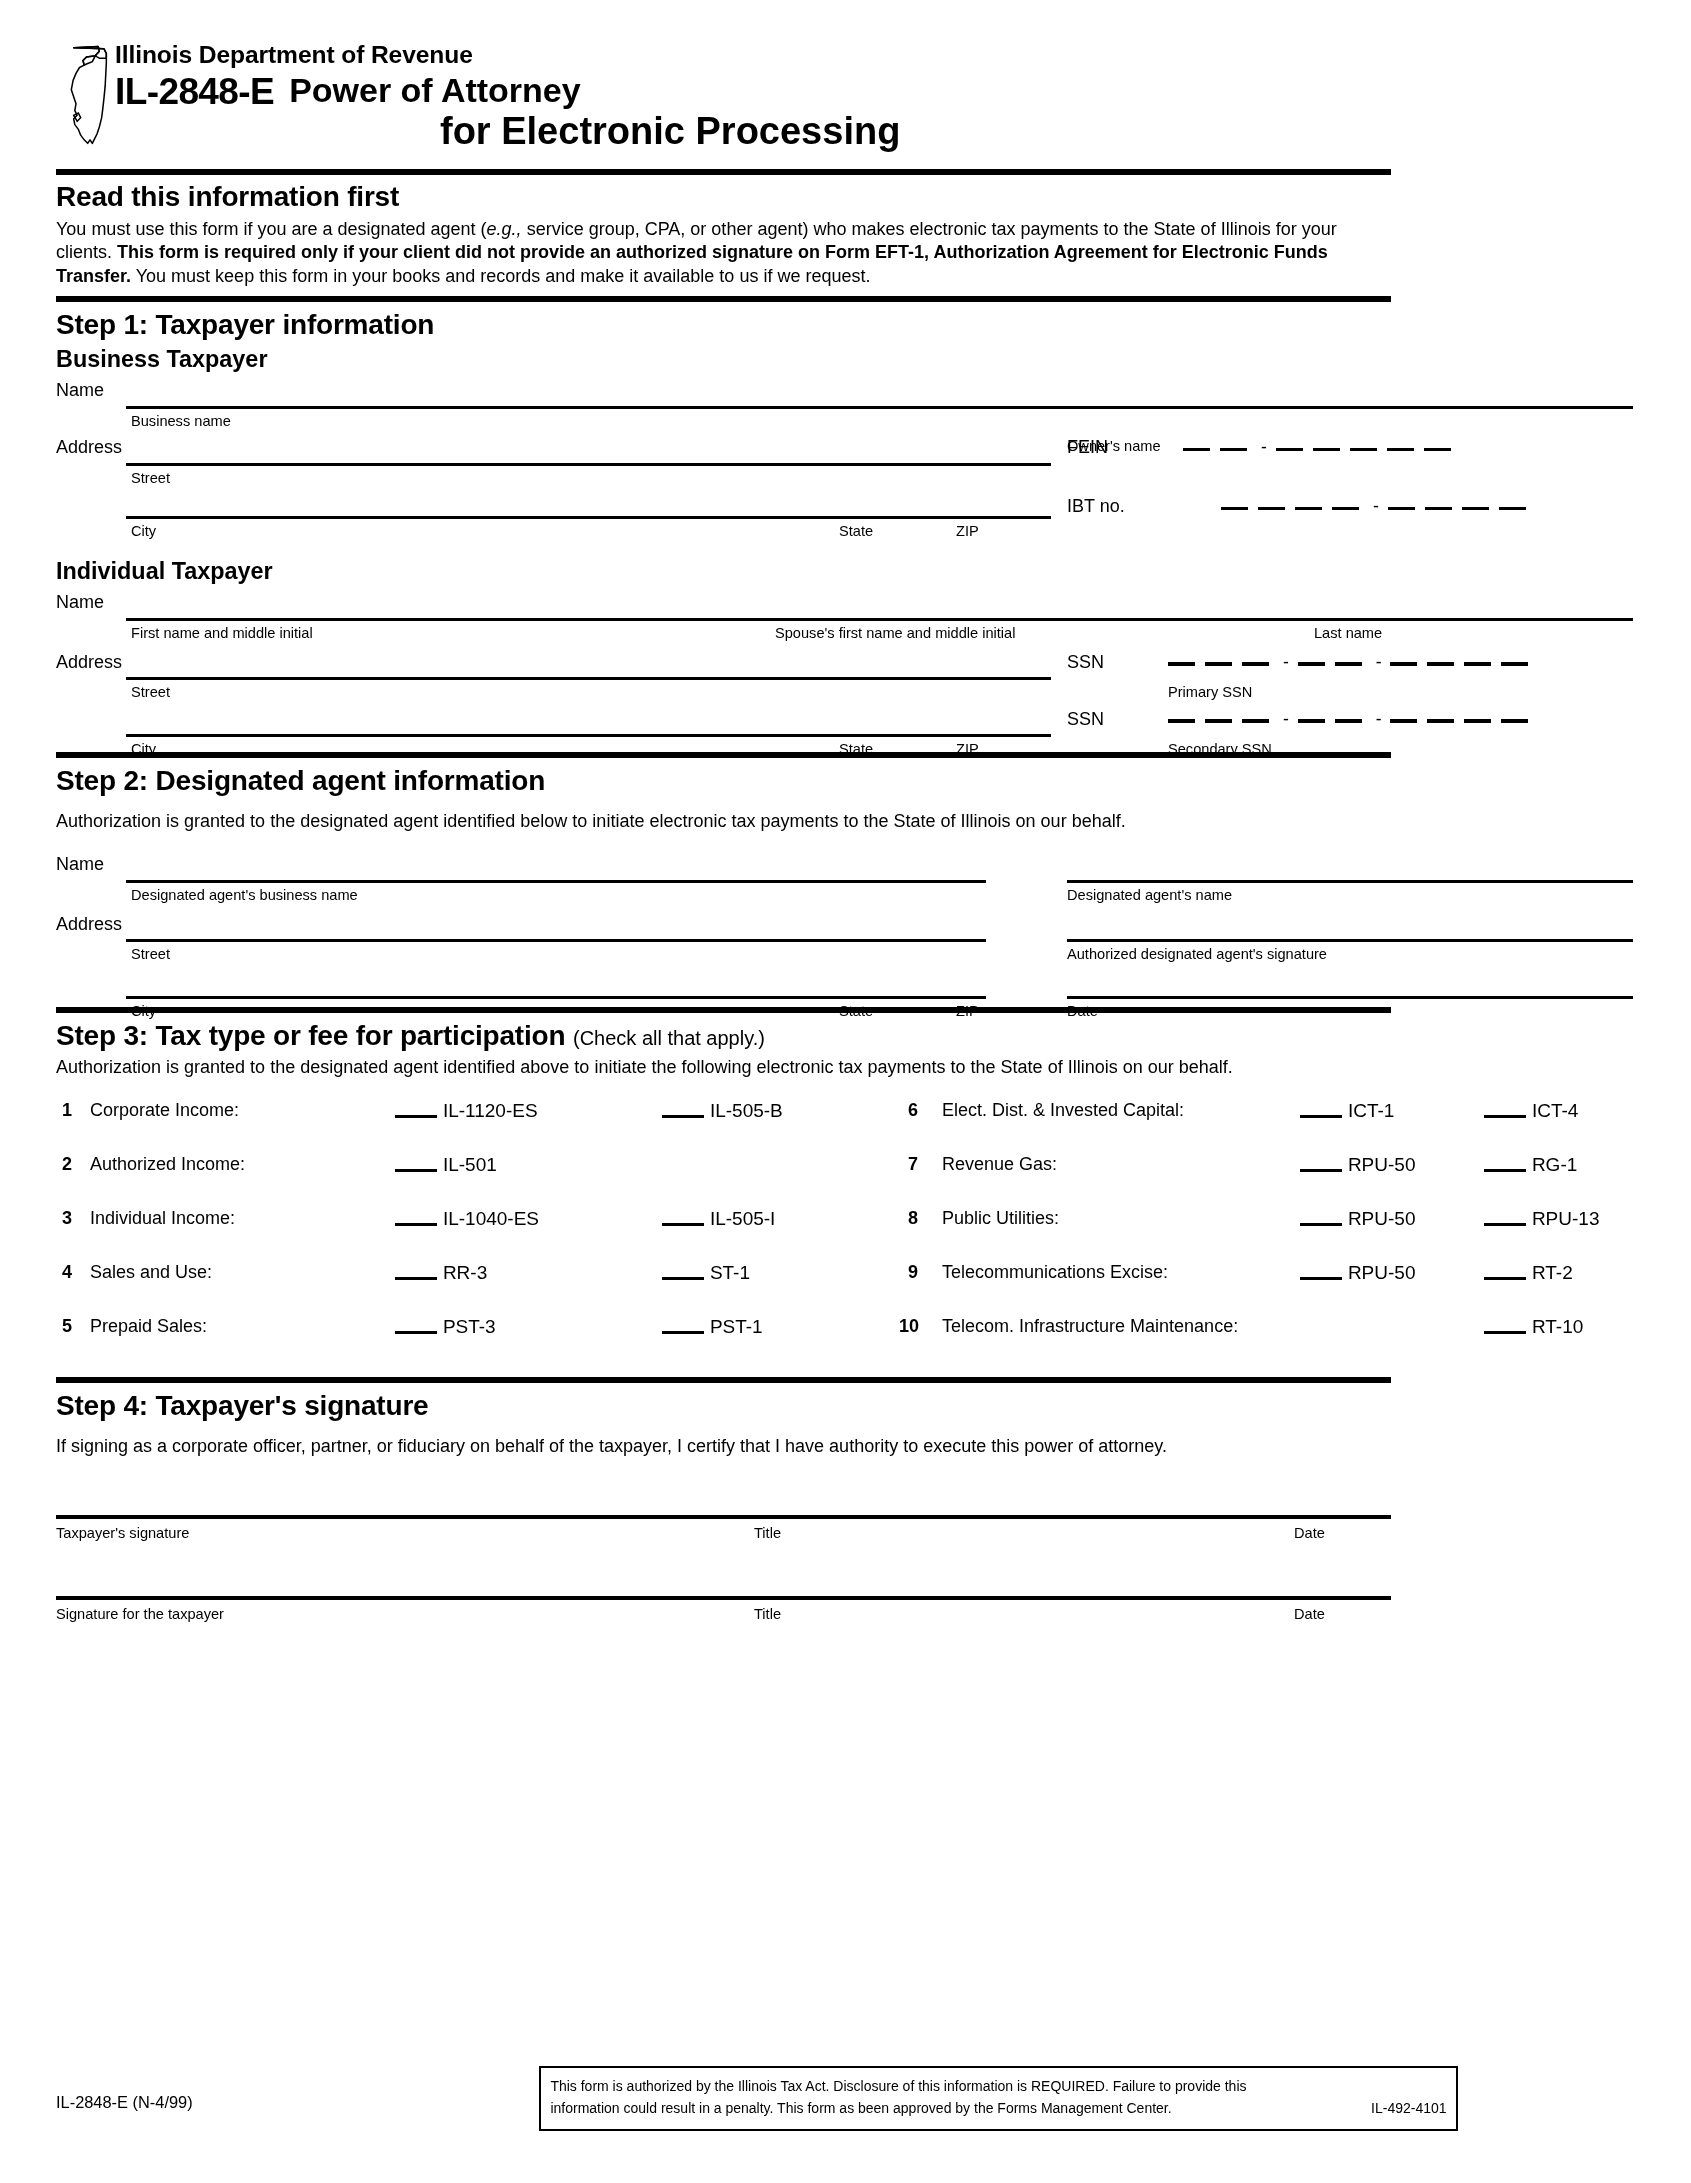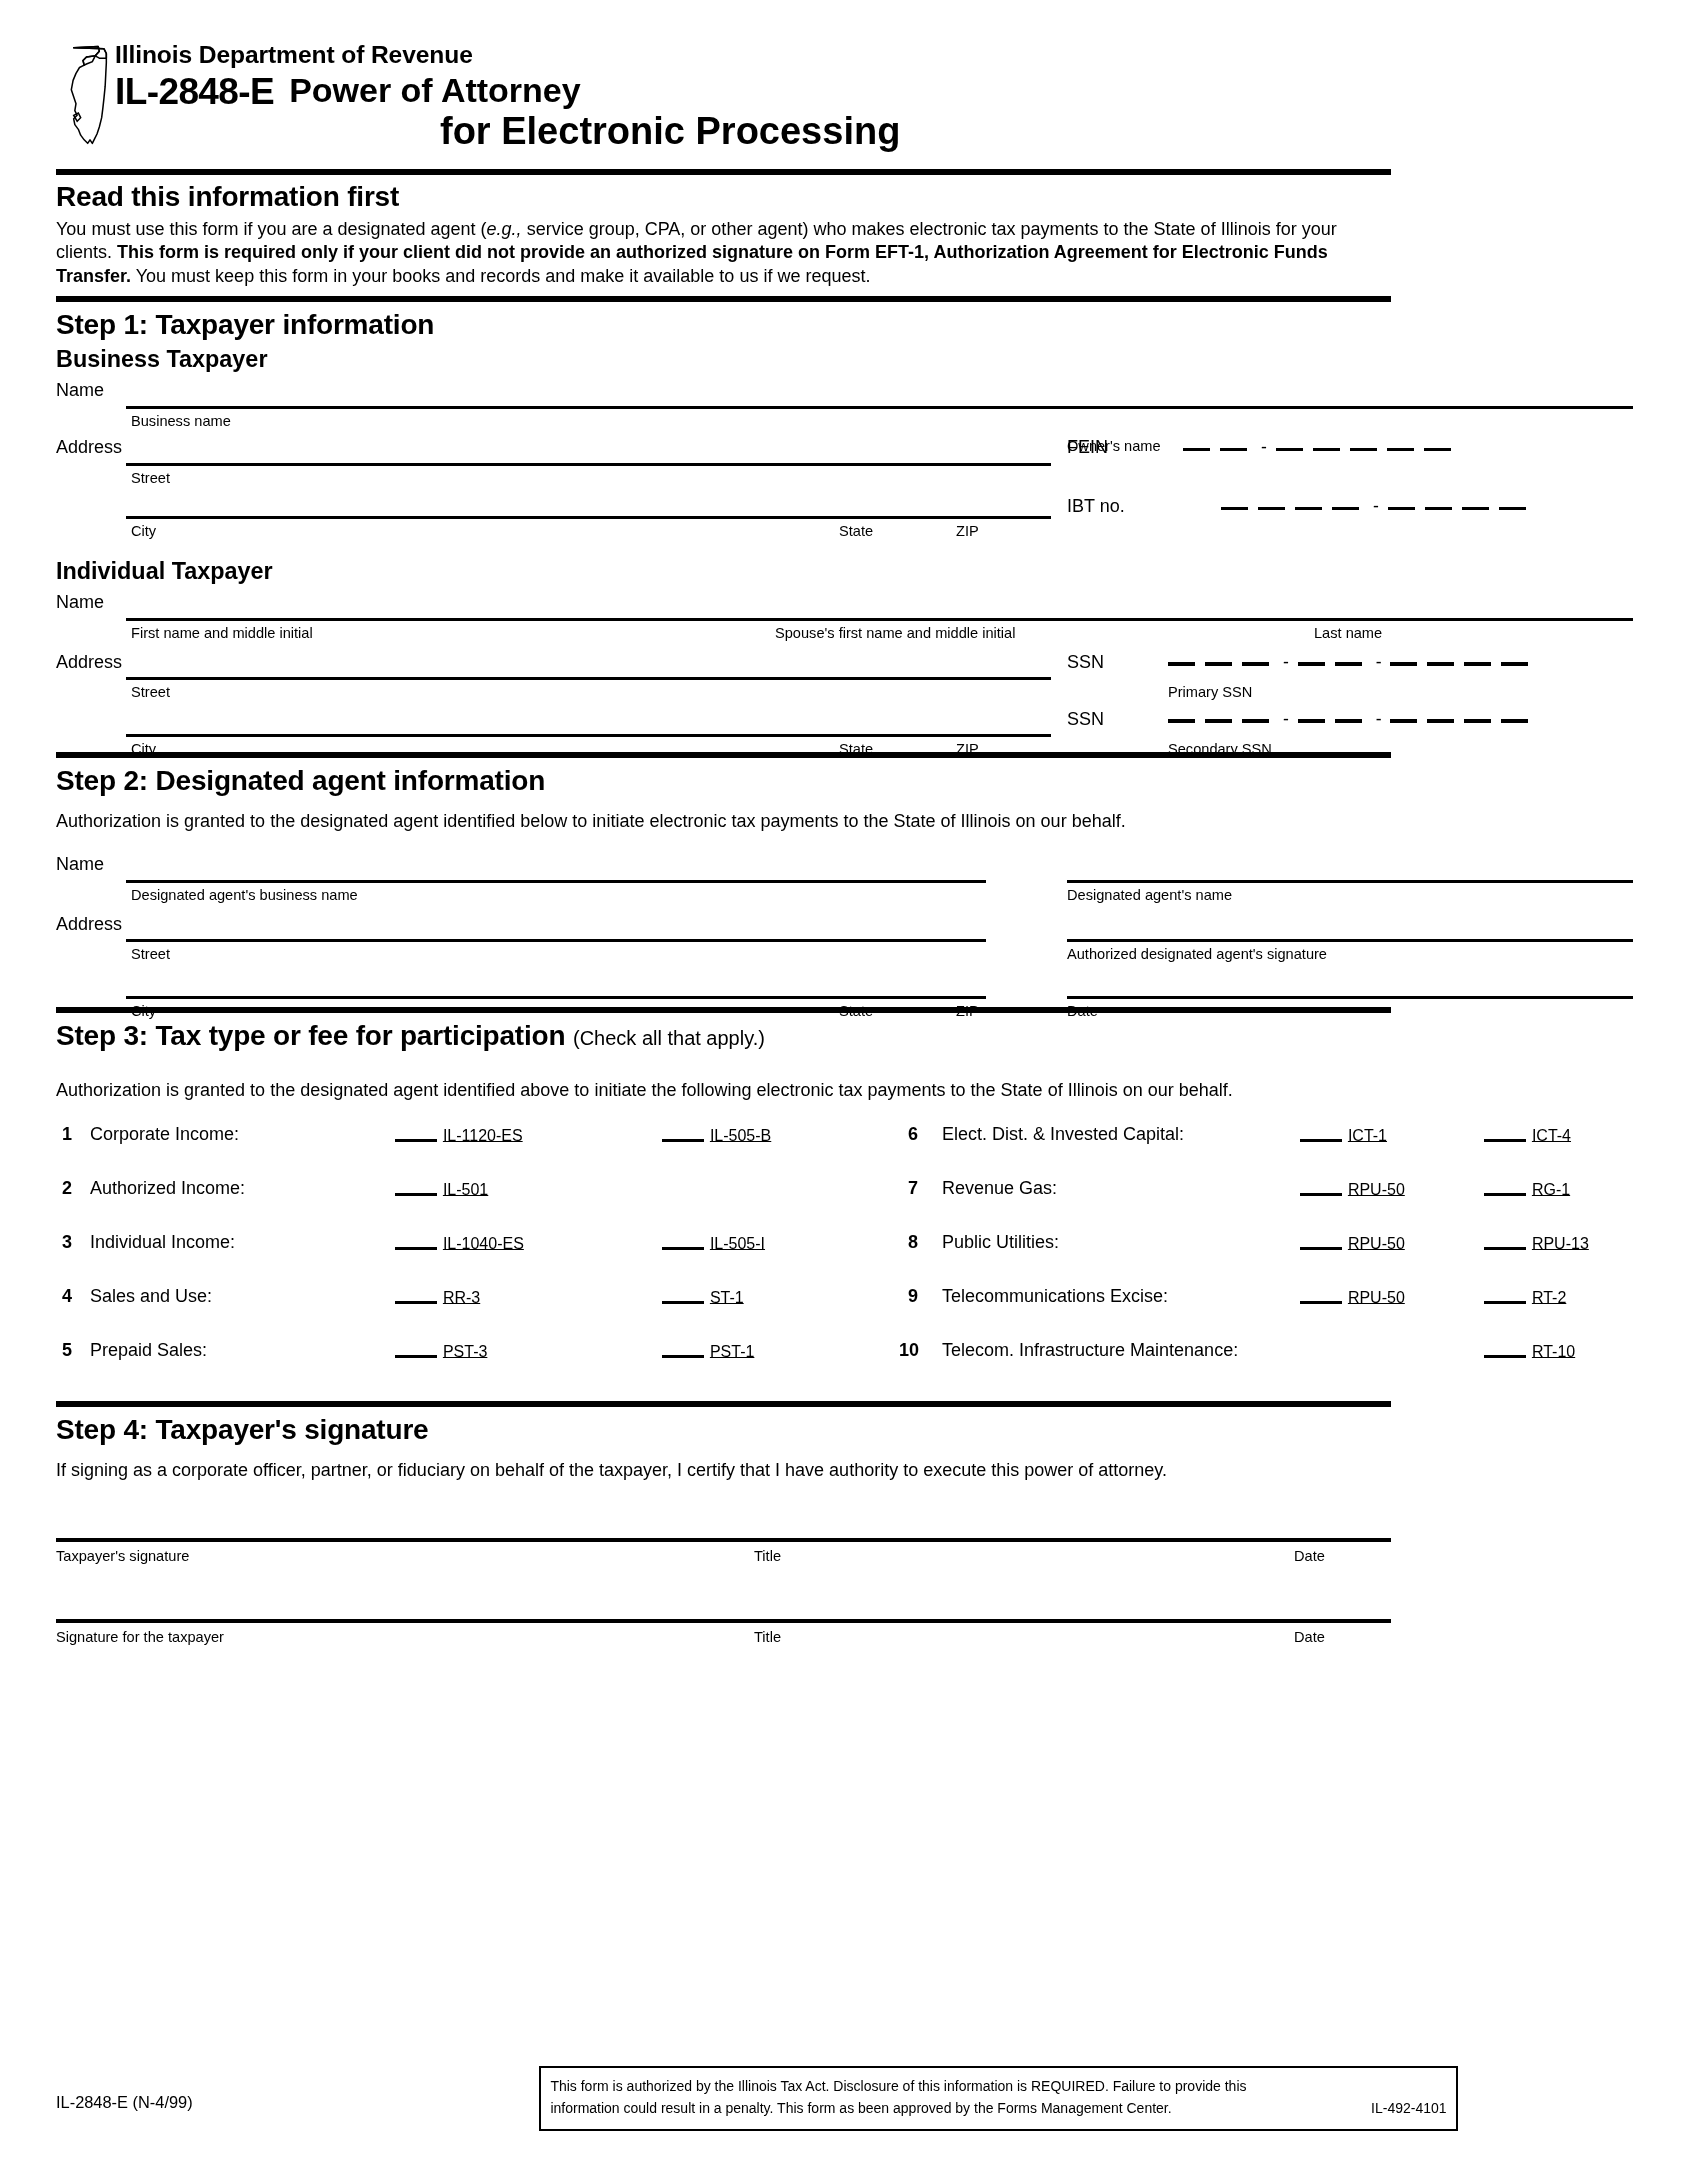--- a/index.html
+++ b/index.html
@@ -45,21 +45,21 @@
 
   
   .dashgrp { position:absolute; display:flex; align-items:flex-end; }
   .dash { width:27px; height:3.5px; background:#000; margin-right:10px; }
   .dashsep { width:14px; font-size:17.6px; line-height:0.4; text-align:center; margin-right:4.7px; }
 
   
   .t3row { position:relative; height:54px; font-size:18px; }
   .t3num { position:absolute; font-weight:bold; font-size:18px; }
   .t3lbl { position:absolute; font-size:18px; }
-  .t3opt { position:absolute; font-size:16px; white-space:nowrap;text-decoration:underline; }
+  .t3opt { position:absolute; font-size:19px; white-space:nowrap; }
   .t3blank { display:inline-block; width:42px; border-bottom:3.5px solid #000; height:15px; vertical-align:-1.2px; margin-right:5.9px;}
 
   
   .sig-caps { position:relative; height:29px; font-size:14.6px; }
   .sig-caps span { position:absolute; }
 
   
   .footbox { position:absolute; left:539px; top:2066px; width:919px; border:2.3px solid #000; box-sizing:border-box; padding:8.2px 9.4px 9.4px 9.4px; }
   .footbox .ftxt { font-size:14px; line-height:1.55; }
   .footbox .fcode { float:right; }
@@ -235,21 +235,21 @@
     </div>
   </div>
 
   <div style="height:8.2px"></div>
   <div class="sec">
       <div class="rule-thick"></div>
     </div>
 
   <div class="sec">
     <div class="h-step"><span>Step 3: Tax type or fee for participation</span> <span class="sub">(Check all that apply.)</span></div>
-    <p class="para" style="margin-top:27px;">Authorization is granted to the designated agent identified above to initiate the following electronic tax payments to the State of Illinois on our behalf.</p>
+    <p class="para" style="margin-top:3px;">Authorization is granted to the designated agent identified above to initiate the following electronic tax payments to the State of Illinois on our behalf.</p>
 
     <div style="height:21px"></div>
 
     <div>
 
       <div class="t3row">
         <span class="t3num" style="left:5.9px;">1</span>
         <span class="t3lbl" style="left:34px;">Corporate Income:</span>
         <span class="t3opt" style="left:339px;"><span class="t3blank"></span><span>IL-1120-ES</span></span>
         <span class="t3opt" style="left:606px;"><span class="t3blank"></span><span>IL-505-B</span></span>

